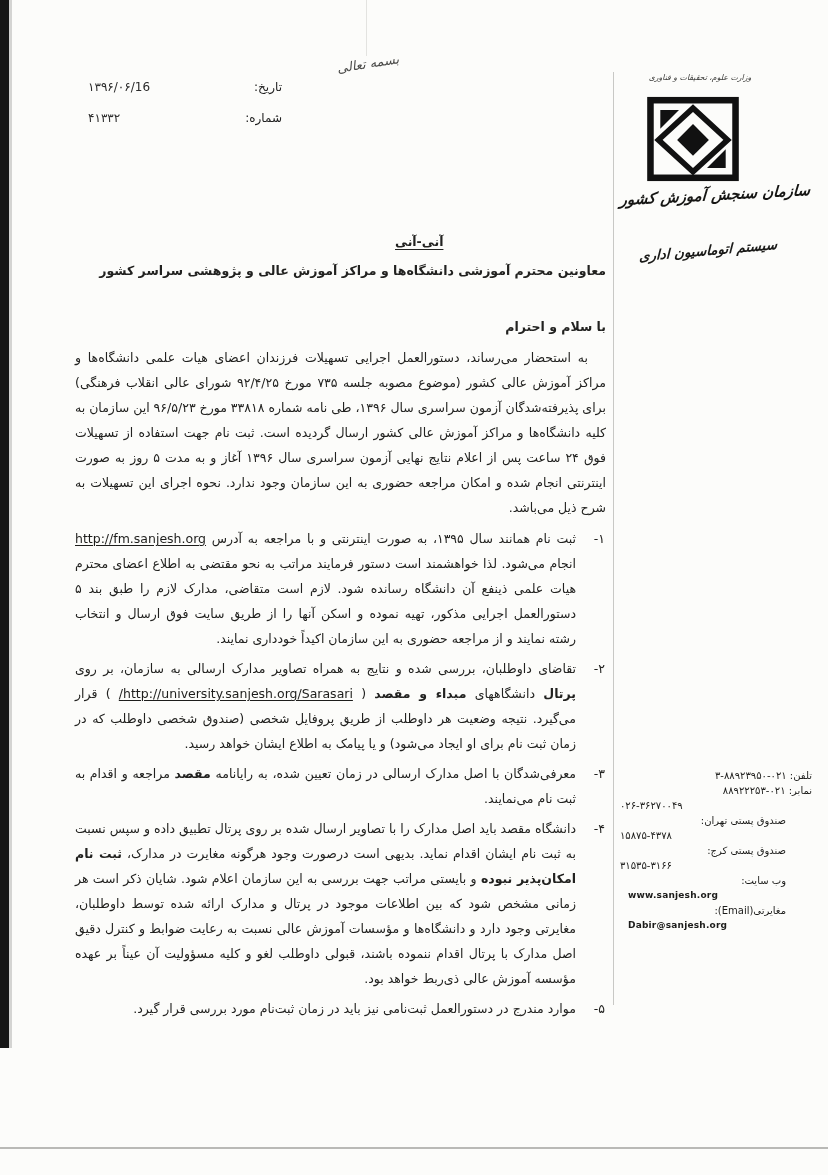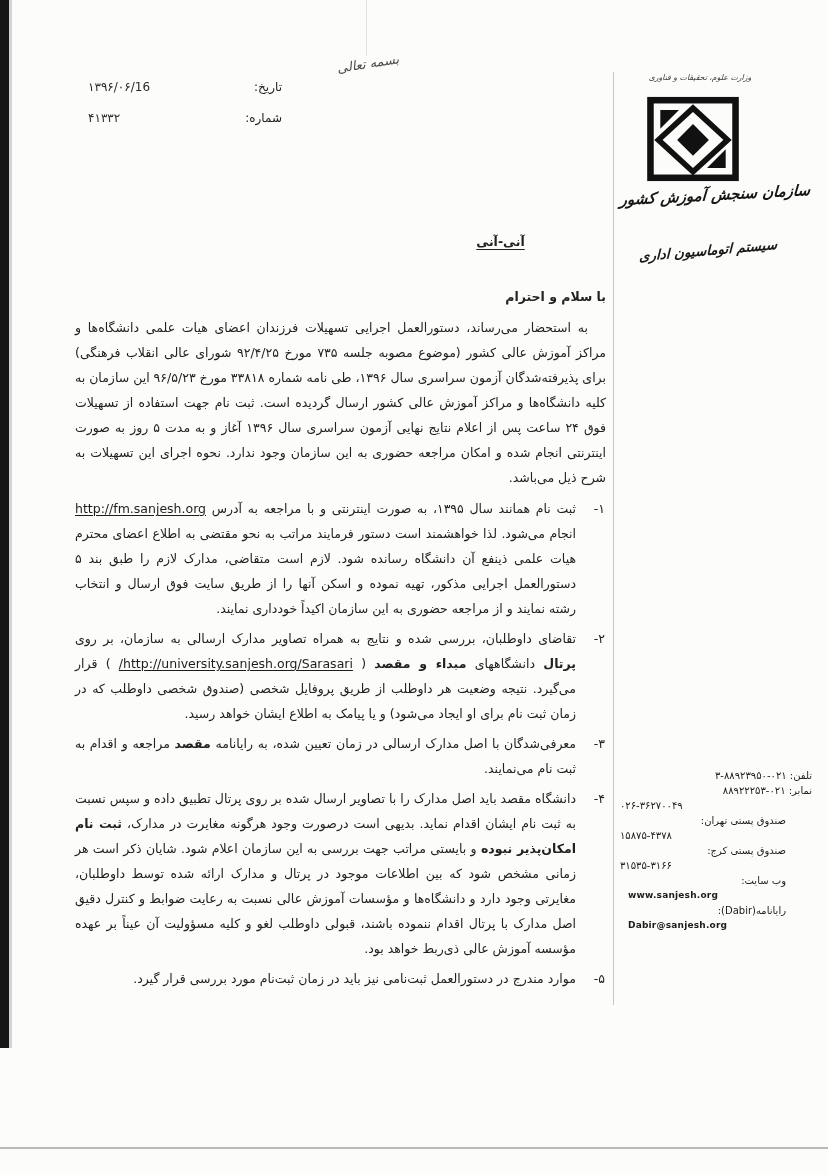--- a/index.html
+++ b/index.html
@@ -42,21 +42,21 @@
   .addr-row  { text-align:right; }
   .addr-row .val { letter-spacing:.3px; }
   .addr-left { text-align:left; direction:ltr; letter-spacing:.3px; }
   .addr-mid  { text-align:right; padding-left:4px; padding-right:26px; }
   .latin { font-size:9px; font-weight:bold; letter-spacing:.2px; }
   .addr a { color:#1c1c1a; text-decoration:none;margin-left:8px; }
 
   
   .main { position:absolute; left:75px; top:229px; width:531px; direction:rtl; font-size:12.5px;
           line-height:25px; color:#222220; }
-  .urgency-row { text-align:center; padding-left:0; height:24px; }
+  .urgency-row { text-align:left; padding-left:0; height:24px; }
   .urgency { display:inline-block; margin-left:320px; font-weight:bold; text-decoration:underline;
              text-underline-offset:3px; }
   .recipient { text-align:right; font-weight:bold; margin-top:5px; }
   .salutation { text-align:right; font-weight:bold; margin-top:31px; }
   .intro { margin-top:6px; text-align:justify; text-indent:18px; }
   .items { margin-top:6px; }
   .item { position:relative; padding-right:30px; margin-top:5px; text-align:justify; }
   .item .num { position:absolute; right:1px; top:0; }
   .b { font-weight:bold; }
   .lnk { color:#1d1d1b; text-decoration:underline; text-underline-offset:2px; }
@@ -109,28 +109,29 @@
       <span data-name="fax-label">نمابر:</span>
       <span class="val" data-name="fax-value">۰۲۱-۸۸۹۲۲۲۵۳</span>
     </div>
     <div class="addr-left" data-name="fax-value-2">۰۲۶-۳۶۲۷۰۰۴۹</div>
     <div class="addr-mid" data-name="pobox-tehran-label">صندوق پستی تهران:</div>
     <div class="addr-left" data-name="pobox-tehran-value">۱۵۸۷۵-۴۳۷۸</div>
     <div class="addr-mid" data-name="pobox-karaj-label">صندوق پستی کرج:</div>
     <div class="addr-left" data-name="pobox-karaj-value">۳۱۵۳۵-۳۱۶۶</div>
     <div class="addr-mid" data-name="website-label">وب سایت:</div>
     <div class="addr-left latin" data-name="website-url"><a href="#" data-name="website-link">www.sanjesh.org</a></div>
-    <div class="addr-mid" data-name="email-label">رایانامه(Dabir):</div>
+    <div class="addr-mid" data-name="email-label">مغایرتی(Email):</div>
     <div class="addr-left latin" data-name="email-address"><a href="#" data-name="email-link">Dabir@sanjesh.org</a></div>
   </div>
 
   <div class="main" data-name="letter-body">
     <div class="urgency-row" data-name="urgency-row">
       <span class="urgency" data-name="urgency-label">آنی-آنی</span>
     </div>
+    <div class="recipient" data-name="recipient-line">معاونین محترم آموزشی دانشگاه‌ها و مراکز آموزش عالی و پژوهشی سراسر کشور</div>
     <div class="salutation" data-name="salutation">با سلام و احترام</div>
     <p class="intro" data-name="intro-paragraph">به استحضار می‌رساند، دستورالعمل اجرایی تسهیلات فرزندان اعضای هیات علمی دانشگاه‌ها و مراکز آموزش عالی کشور (موضوع مصوبه جلسه ۷۳۵ مورخ ۹۲/۴/۲۵ شورای عالی انقلاب فرهنگی) برای پذیرفته‌شدگان آزمون سراسری سال ۱۳۹۶، طی نامه شماره ۳۳۸۱۸ مورخ ۹۶/۵/۲۳ این سازمان به کلیه دانشگاه‌ها و مراکز آموزش عالی کشور ارسال گردیده است. ثبت نام جهت استفاده از تسهیلات فوق ۲۴ ساعت پس از اعلام نتایج نهایی آزمون سراسری سال ۱۳۹۶ آغاز و به مدت ۵ روز به صورت اینترنتی انجام شده و امکان مراجعه حضوری به این سازمان وجود ندارد. نحوه اجرای این تسهیلات به شرح ذیل می‌باشد.</p>
     <div class="items" data-name="numbered-items">
         <div class="item" data-name="numbered-item"><span class="num" data-name="item-number">۱-</span><span data-name="text-segment">ثبت نام همانند سال ۱۳۹۵، به صورت اینترنتی و با مراجعه به آدرس </span><a href="#" class="lnk" data-name="inline-url-link">http://fm.sanjesh.org</a><span data-name="text-segment"> انجام می‌شود. لذا خواهشمند است دستور فرمایند مراتب به نحو مقتضی به اطلاع اعضای محترم هیات علمی ذینفع آن دانشگاه رسانده شود. لازم است متقاضی، مدارک لازم را طبق بند ۵ دستورالعمل اجرایی مذکور، تهیه نموده و اسکن آنها را از طریق سایت فوق ارسال و انتخاب رشته نمایند و از مراجعه حضوری به این سازمان اکیداً خودداری نمایند.</span></div>
         <div class="item" data-name="numbered-item"><span class="num" data-name="item-number">۲-</span><span data-name="text-segment">تقاضای داوطلبان، بررسی شده و نتایج به همراه تصاویر مدارک ارسالی به سازمان، بر روی </span><span class="b" data-name="bold-text">پرتال</span><span data-name="text-segment"> دانشگاههای </span><span class="b" data-name="bold-text">مبداء و مقصد</span><span data-name="text-segment"> ( </span><a href="#" class="lnk" data-name="inline-url-link">http://university.sanjesh.org/Sarasari/</a><span data-name="text-segment"> ) قرار می‌گیرد. نتیجه وضعیت هر داوطلب از طریق پروفایل شخصی (صندوق شخصی داوطلب که در زمان ثبت نام برای او ایجاد می‌شود) و یا پیامک به اطلاع ایشان خواهد رسید.</span></div>
         <div class="item" data-name="numbered-item"><span class="num" data-name="item-number">۳-</span><span data-name="text-segment">معرفی‌شدگان با اصل مدارک ارسالی در زمان تعیین شده، به رایانامه </span><span class="b" data-name="bold-text">مقصد</span><span data-name="text-segment"> مراجعه و اقدام به ثبت نام می‌نمایند.</span></div>
         <div class="item" data-name="numbered-item"><span class="num" data-name="item-number">۴-</span><span data-name="text-segment">دانشگاه مقصد باید اصل مدارک را با تصاویر ارسال شده بر روی پرتال تطبیق داده و سپس نسبت به ثبت نام ایشان اقدام نماید. بدیهی است درصورت وجود هرگونه مغایرت در مدارک، </span><span class="b" data-name="bold-text">ثبت نام امکان‌پذیر نبوده</span><span data-name="text-segment"> و بایستی مراتب جهت بررسی به این سازمان اعلام شود. شایان ذکر است هر زمانی مشخص شود که بین اطلاعات موجود در پرتال و مدارک ارائه شده توسط داوطلبان، مغایرتی وجود دارد و دانشگاه‌ها و مؤسسات آموزش عالی نسبت به رعایت ضوابط و کنترل دقیق اصل مدارک با پرتال اقدام ننموده باشند، قبولی داوطلب لغو و کلیه مسؤولیت آن عیناً بر عهده مؤسسه آموزش عالی ذی‌ربط خواهد بود.</span></div>
         <div class="item" data-name="numbered-item"><span class="num" data-name="item-number">۵-</span><span data-name="text-segment">موارد مندرج در دستورالعمل ثبت‌نامی نیز باید در زمان ثبت‌نام مورد بررسی قرار گیرد.</span></div>
       </div>
   </div>

